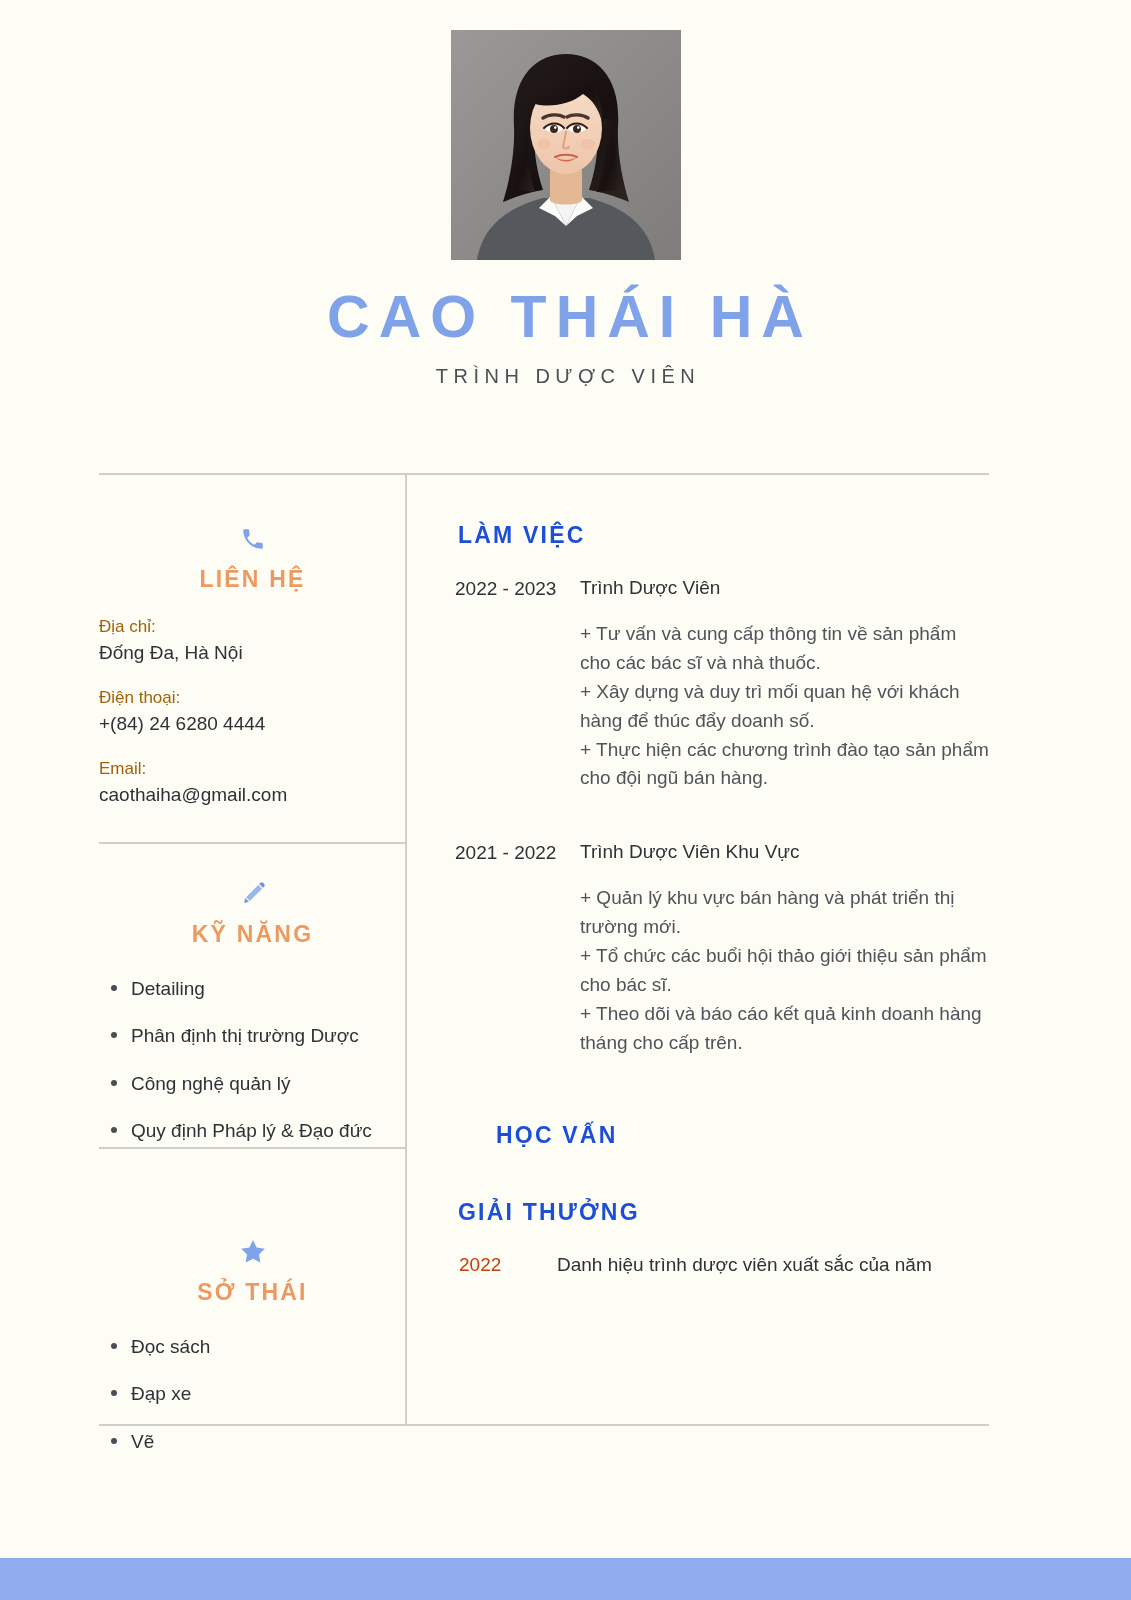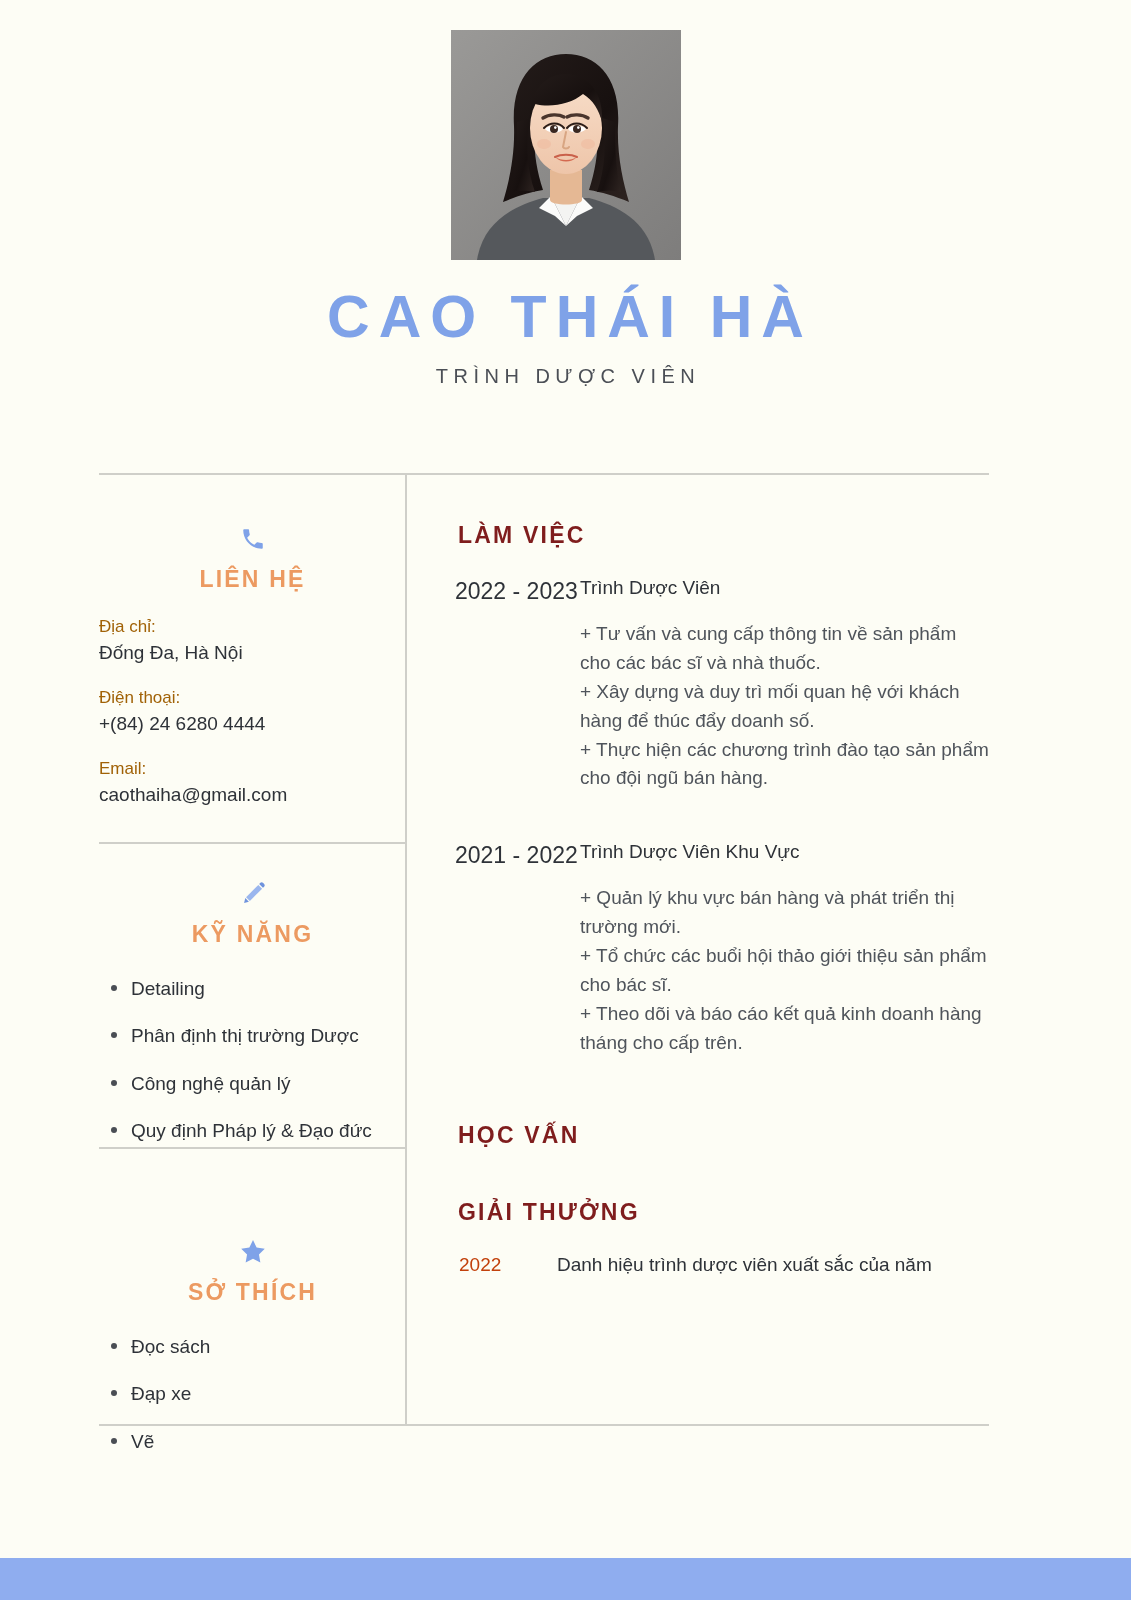--- a/index.html
+++ b/index.html
@@ -157,51 +157,51 @@
   .right-col {
     position: absolute;
     left: 443px;
     top: 474px;
     width: 546px;
   }
   .r-sec-title {
     font-size: 23px;
     font-weight: bold;
     letter-spacing: 2.2px;
-    color: #7f1d1d;
+    color: #1d4ed8;
     margin-left: 15px;
   }
   .exp-sec { padding-top: 48px; }
 
   .entry {
     display: flex;
     margin-top: 28px;
   }
   .entry .dates {
     flex: 0 0 137px;
-    font-size: 23px;
+    font-size: 19px;
     color: #2e3238;
     padding-left: 12px;
     box-sizing: border-box;
     padding-top: 1px;
   }
   .entry .body { flex: 1; }
   .entry .role {
     font-size: 19px;
     color: #2e3238;
   }
   .entry .desc {
     margin-top: 21px;
     font-size: 19px;
     color: #4f545b;
     line-height: 1.52;
     white-space: pre-line;
   }
 
-  .edu-sec { padding-top: 64px; }
+  .edu-sec { padding-top: 64px; margin-left: 38px; }
   .edu-entry { display: flex; margin-top: 26px; }
   .edu-entry .dates {
     flex: 0 0 131px;
     font-size: 19px;
     color: #2e3238;
   }
   .edu-entry .body { flex: 1; }
   .edu-entry .line {
     font-size: 19px;
     color: #4f545b;
@@ -345,21 +345,21 @@
     </ul>
   </div>
 
   <div class="hobby-block">
     <div class="sec-head">
       <span class="ic">
         <svg width="28" height="28" viewBox="0 0 24 24">
           <path d="M12 1.8l3.1 6.4 7 1-5 4.9 1.2 7-6.3-3.3-6.3 3.3 1.2-7-5-4.9 7-1z" fill="#7fa2e8"></path>
         </svg>
       </span>
-      <span class="ttl">SỞ THÍCH</span>
+      <span class="ttl">SỞ THÁI</span>
     </div>
     <ul class="bullets">
       <li>Đọc sách</li>
       <li>Đạp xe</li>
       <li>Vẽ</li>
     </ul>
   </div>
 </div>
 
 <div class="right-col">

